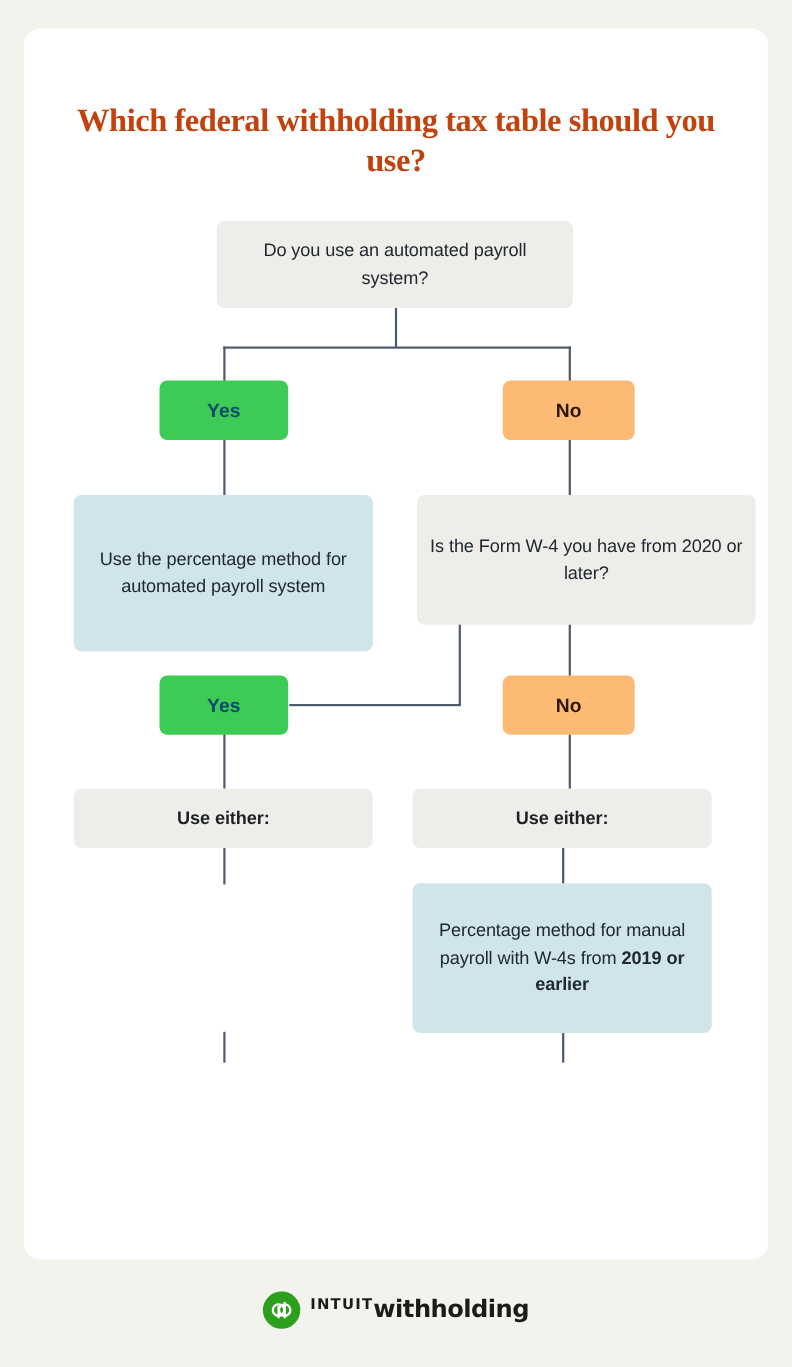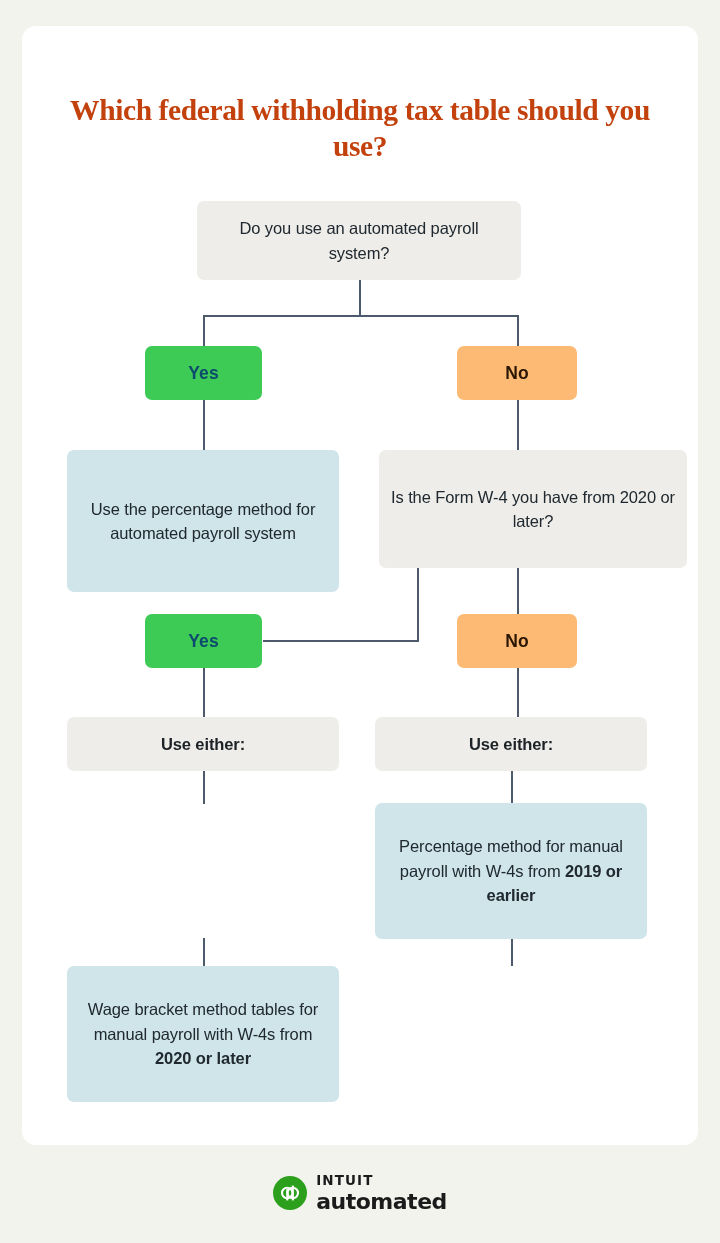--- a/index.html
+++ b/index.html
@@ -99,21 +99,21 @@
     border-radius: 50%;
     background: #2ca01c;
     display: flex;
     align-items: center;
     justify-content: center;
     flex: 0 0 auto;
   }
   #logo-mark svg { display: block; }
   #logo-words {
     display: flex;
-    flex-direction: column;
+    flex-direction: row;
     line-height: 1;
   }
   #logo-intuit {
     font-family: "DejaVu Sans", sans-serif;
     font-weight: bold;
     font-size: 13.5px;
     letter-spacing: 1.1px;
     color: #1b1b1b;
     margin-bottom: 3px;
   }
@@ -186,40 +186,35 @@
     <span>No</span>
   </div>
 
   <div class="node grey either" style="left:67px; top:717px; width:272px; height:54px;">
     <span>Use either:</span>
   </div>
   <div class="node grey either" style="left:375px; top:717px; width:272px; height:54px;">
     <span>Use either:</span>
   </div>
 
-  <div class="node blue" style="left:67px; top:966px; width:272px; height:136px;">
-    <span>
-      <span>Wage bracket method tables for manual payroll with W-4s from </span><span class="b">2020 or later</span>
-    </span>
-  </div>
 
   <div class="node blue" style="left:375px; top:803px; width:272px; height:136px;">
     <span>
       <span>Percentage method for manual payroll with W-4s from </span><span class="b">2019 or earlier</span>
     </span>
   </div>
 
   <div id="logo">
     <div id="logo-mark">
       <svg width="22" height="22" viewBox="0 0 22 22" aria-hidden="true">
         <circle cx="8.2" cy="11" r="5.2" fill="none" stroke="#ffffff" stroke-width="2.1"></circle>
         <circle cx="13.8" cy="11" r="5.2" fill="none" stroke="#ffffff" stroke-width="2.1"></circle>
         <rect x="12.8" y="3.6" width="2.1" height="14.8" fill="#ffffff"></rect>
         <rect x="7.2" y="7.2" width="2.1" height="11.2" fill="#ffffff"></rect>
       </svg>
     </div>
     <div id="logo-words">
       <span id="logo-intuit">INTUIT</span>
-      <span id="logo-qb">automated</span>
+      <span id="logo-qb">withholding</span>
     </div>
   </div>
 
 </div>
 
 </body></html>

